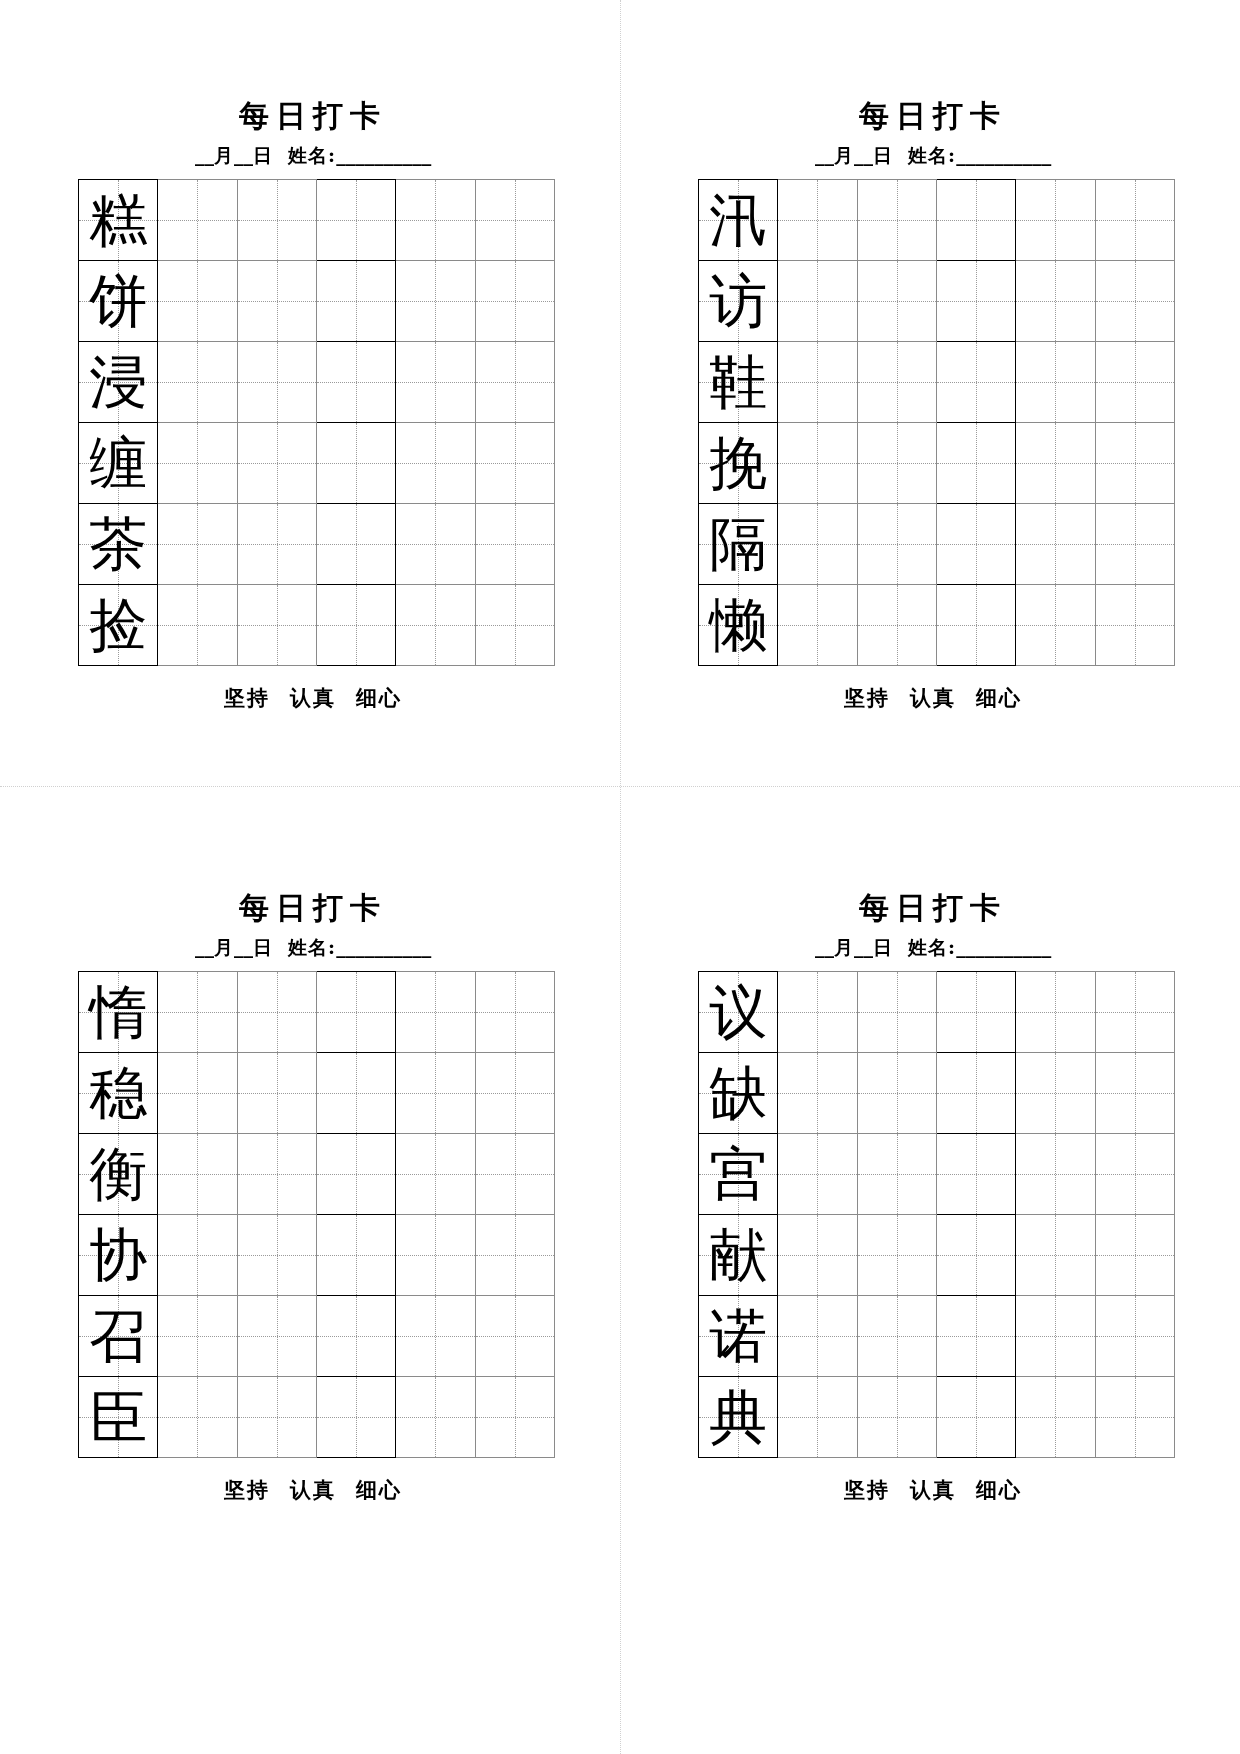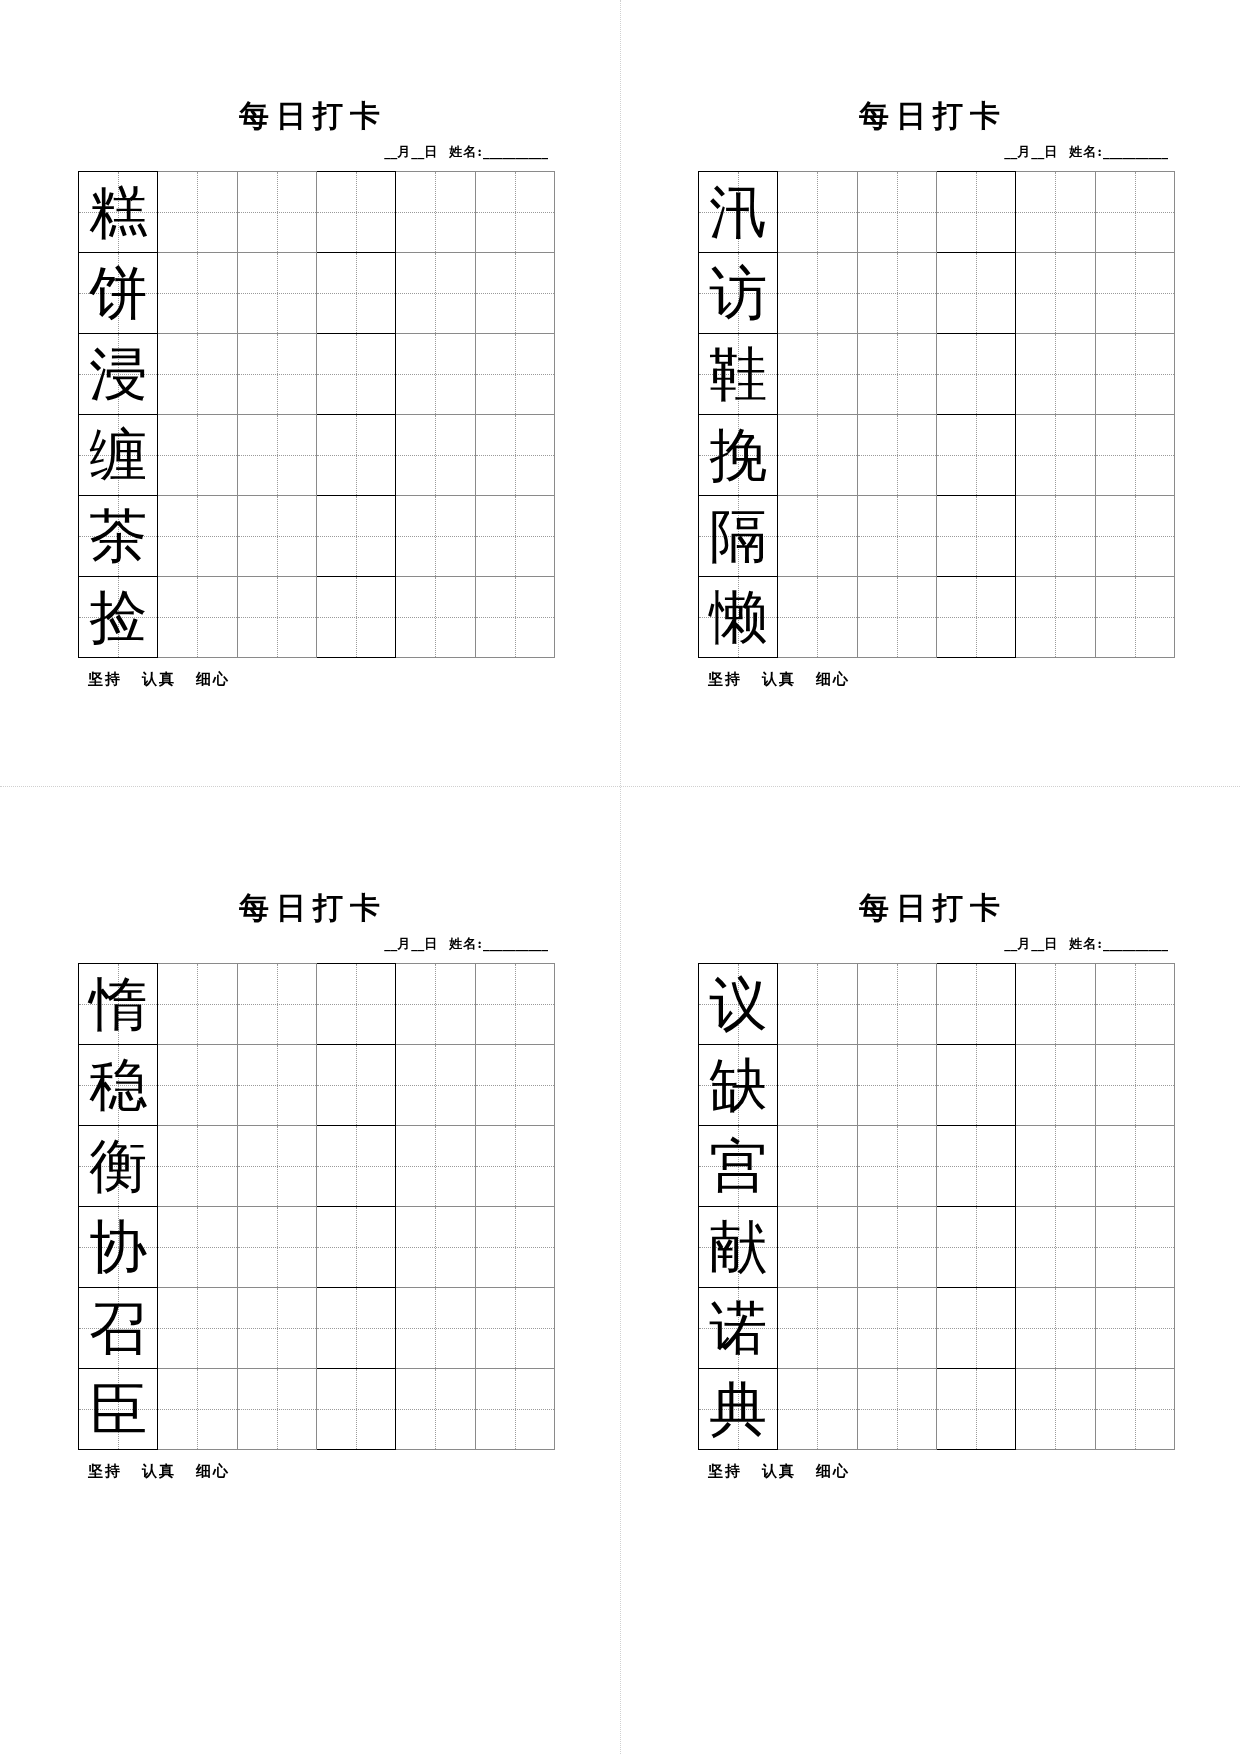--- a/index.html
+++ b/index.html
@@ -55,22 +55,22 @@
   .sheet-title {
     text-align: center;
     font-size: 30px;
     letter-spacing: 7px;
     font-weight: 600;
     font-family: "DejaVu Serif", serif;
     margin: 16px 0 6px 0;
   }
 
   .meta-line {
-    text-align: right;
-    font-size: 13px;
+    text-align: center;
+    font-size: 19px;
     letter-spacing: 1px;
     white-space: nowrap;
     margin-bottom: 10px;
     font-weight: 600;
   }
   .meta-line .blank {
     letter-spacing: 0;
   }
 
   table.grid {
@@ -110,24 +110,24 @@
     color: #000;
   }
   table.grid td.ch span {
     position: relative;
     z-index: 2;
   }
   
   table.grid td.light { border-color: #8a8a8a; }
 
   .footer-line {
-    text-align: left;
-    font-size: 15px;
+    text-align: center;
+    font-size: 21px;
     letter-spacing: 2px;
-    margin-top: 12px;
+    margin-top: 18px;
     font-weight: 600;
   }
   .footer-line span { margin: 0 10px; }
 </style>
 </head>
 <body>
 
 <div class="guide-v"></div>
 <div class="guide-h"></div>
 

